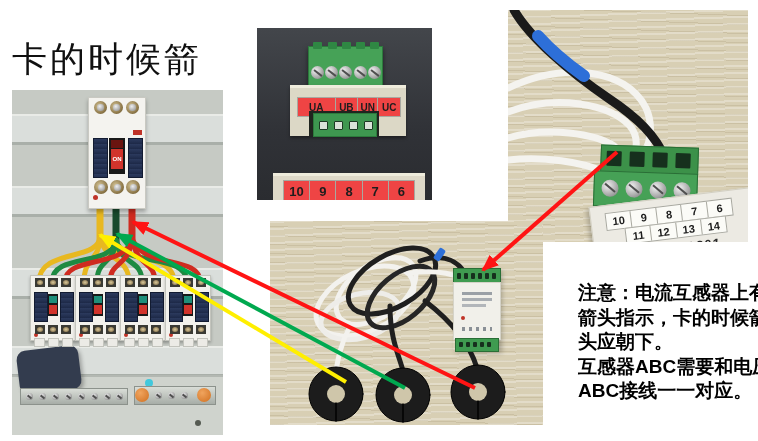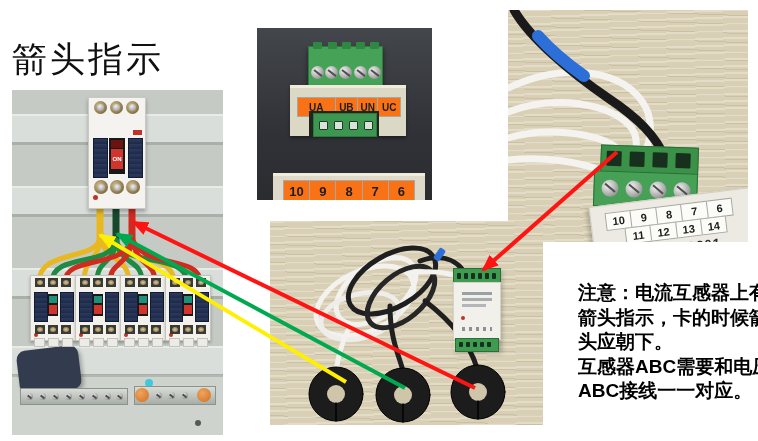--- a/index.html
+++ b/index.html
@@ -21,34 +21,34 @@
   .term::after{content:"";position:absolute;left:25%;top:25%;width:50%;height:50%;border-radius:50%;
         background:radial-gradient(circle at 40% 35%,#eee,#888)}
   .plate{position:absolute;background:linear-gradient(180deg,#2c3a5e,#1d2947);border:1px solid #121b31;
          background-size:100% 5px}
   .sb{position:absolute;width:44px;height:64px;background:#f2f1ec;border:1px solid #c3c4bd;
       box-shadow:0 2px 3px rgba(0,0,0,.25)}
   .sb-slot{position:absolute;top:2px;width:10px;height:9px;background:#3a3a34}
   .sb-slot::after{content:"";position:absolute;left:2px;top:2px;width:6px;height:5px;border-radius:50%;
       background:radial-gradient(#d8c89a,#7a6440)}
   .sb-foot{position:absolute;bottom:-7px;width:9px;height:7px;background:#eceality, #ecebe6;background:#ecebe6;border:1px solid #c3c4bd}
-  .cellrow{position:absolute;display:flex;background:#f97316;border:1px solid #a8a8a0}
+  .cellrow{position:absolute;display:flex;background:#ef4444;border:1px solid #a8a8a0}
   .cell{flex:1;display:flex;align-items:center;justify-content:center;border-right:1px solid #a8a8a0;
         font-weight:bold;color:#1d1d1d;white-space:nowrap;overflow:hidden}
   .cell:last-child{border-right:none}
   .gslot{position:absolute;background:#16301d;border-radius:1px}
   .note-line{font-weight:bold;font-size:19px;line-height:24.6px;color:#000;white-space:nowrap}
   svg{display:block}
 </style>
 </head>
 <body>
 
 <div class="page">
 
-  <div class="title">箭头指示</div>
+  <div class="title">卡的时候箭</div>
 
   <div class="photo" style="left:12px;top:90px;width:211px;height:345px;background:#c6cac4">
     <div class="rail" style="top:24px"></div>
     <div class="rail" style="top:96px"></div>
     <div class="rail" style="top:178px"></div>
     <div class="rail" style="top:256px"></div>
     <div class="abs" style="left:0;top:285px;width:211px;height:60px;background:#cfd3cd;border-top:2px solid #b3b8b2"></div>
     <div class="abs" style="left:6px;top:258px;width:62px;height:44px;background:#333c4e;border-radius:9px;transform:rotate(-7deg);box-shadow:2px 3px 4px rgba(0,0,0,.3)"></div>
 
     <svg class="abs" style="left:0;top:0" width="211" height="345" viewBox="0 0 211 345">

